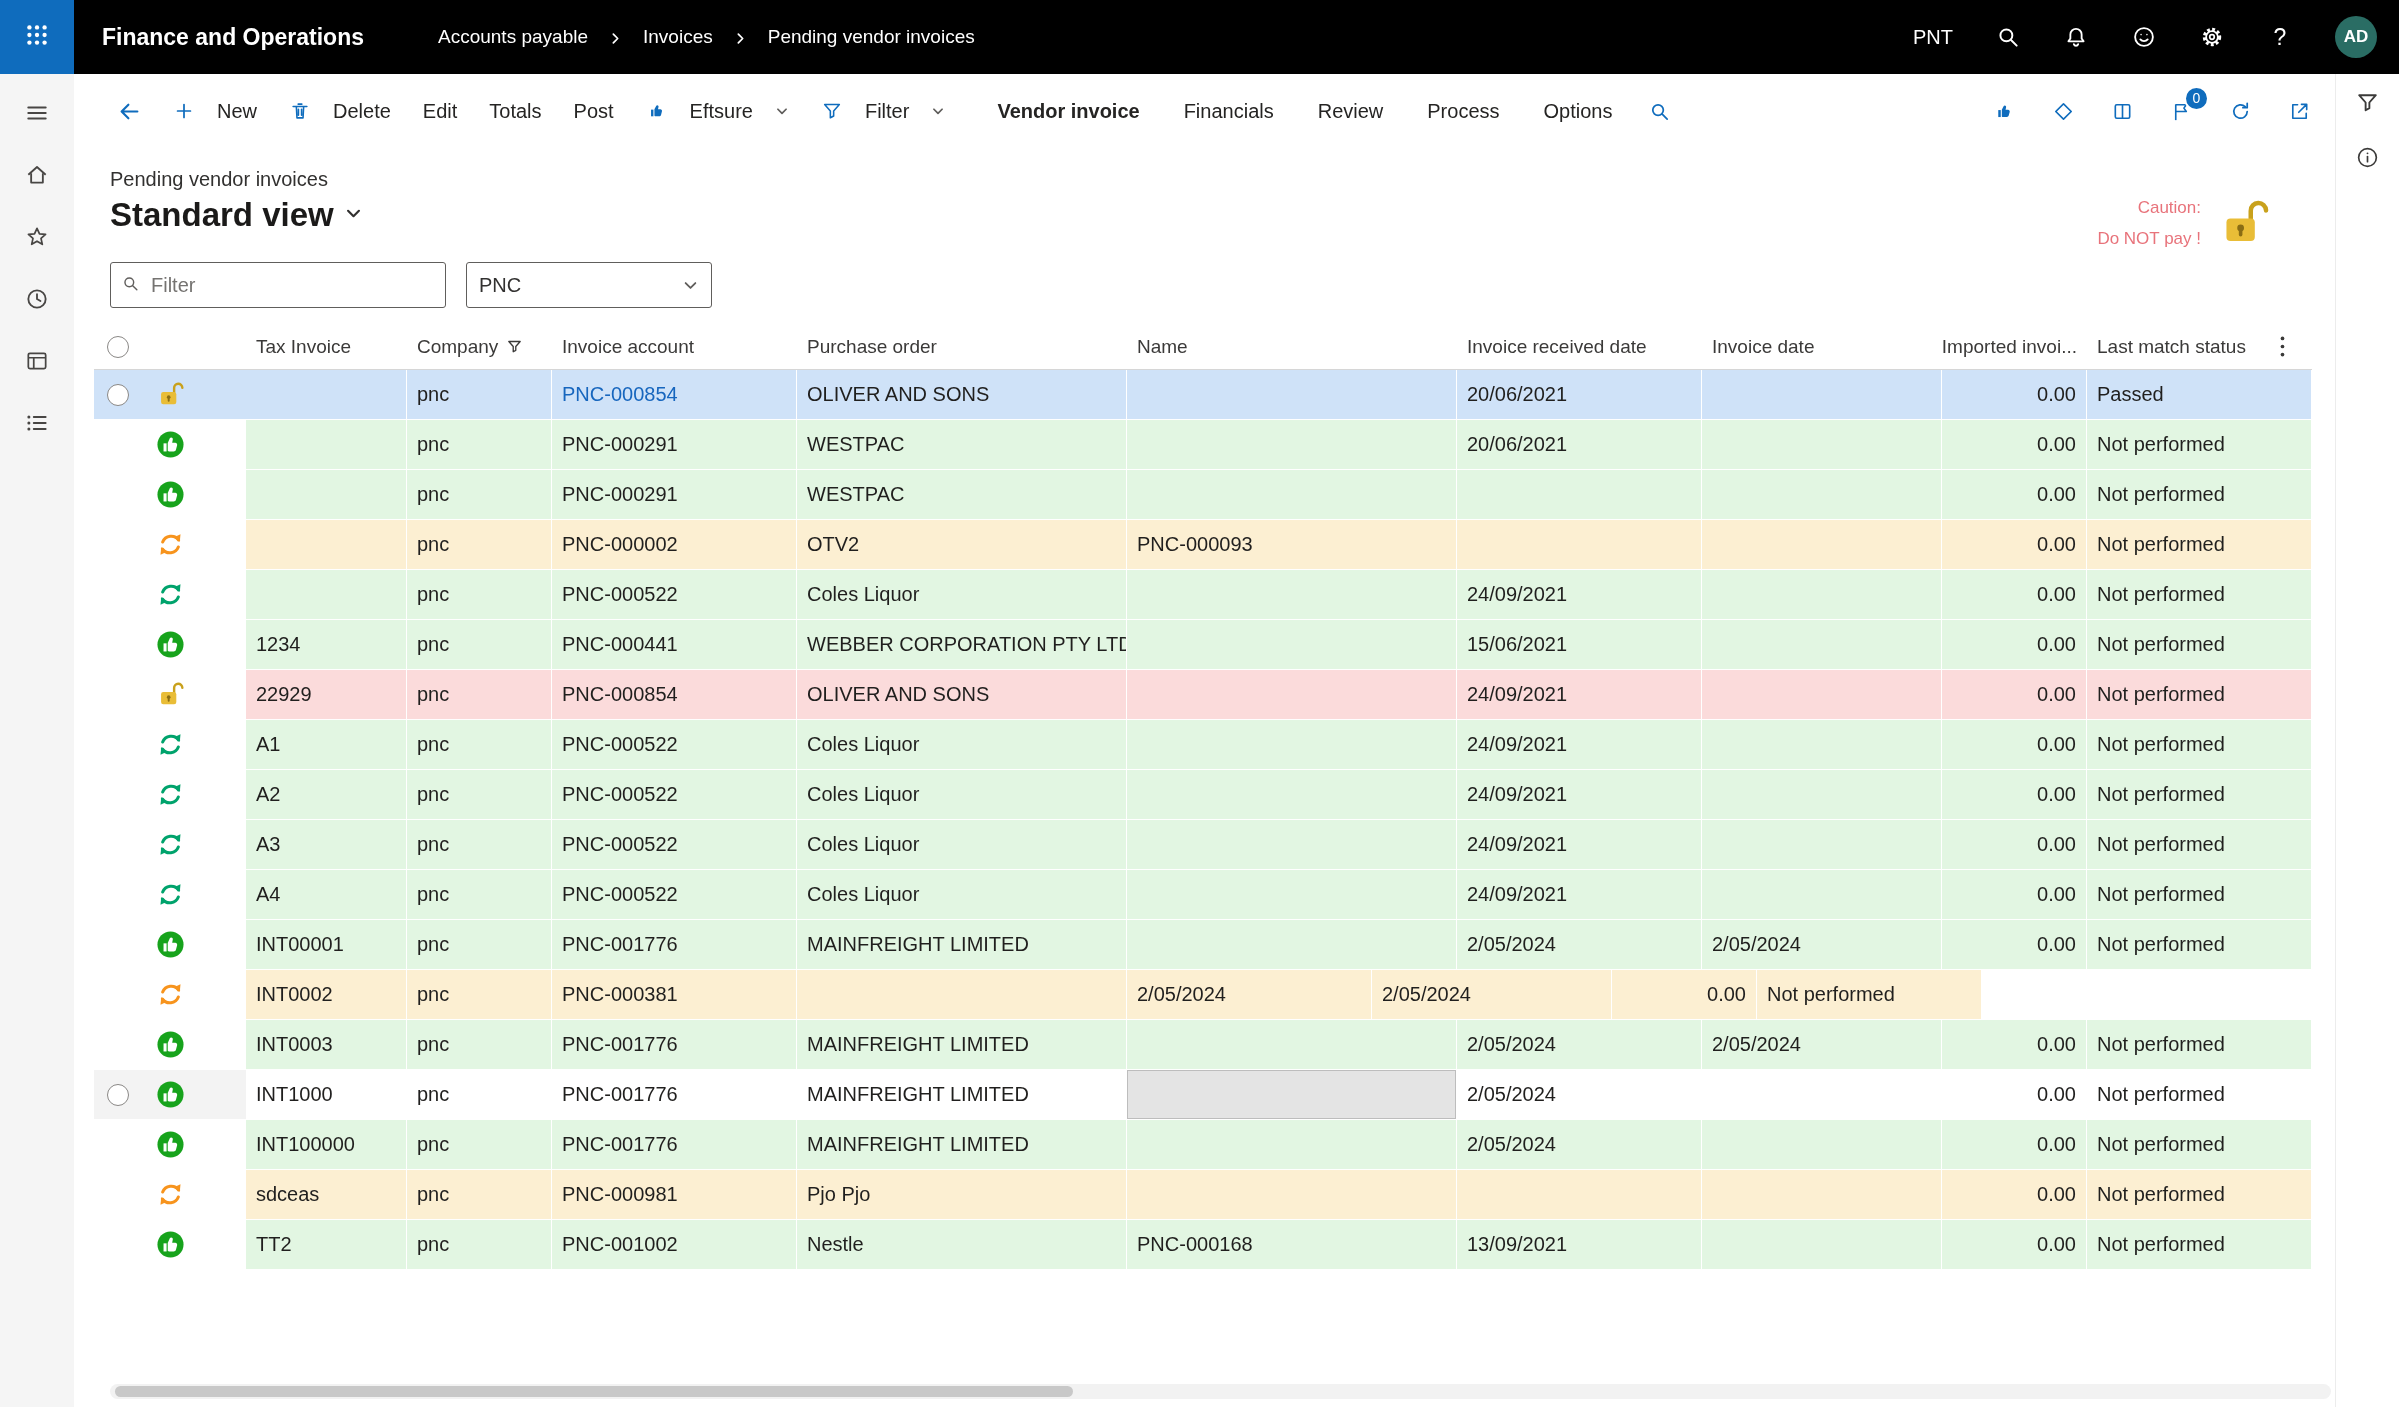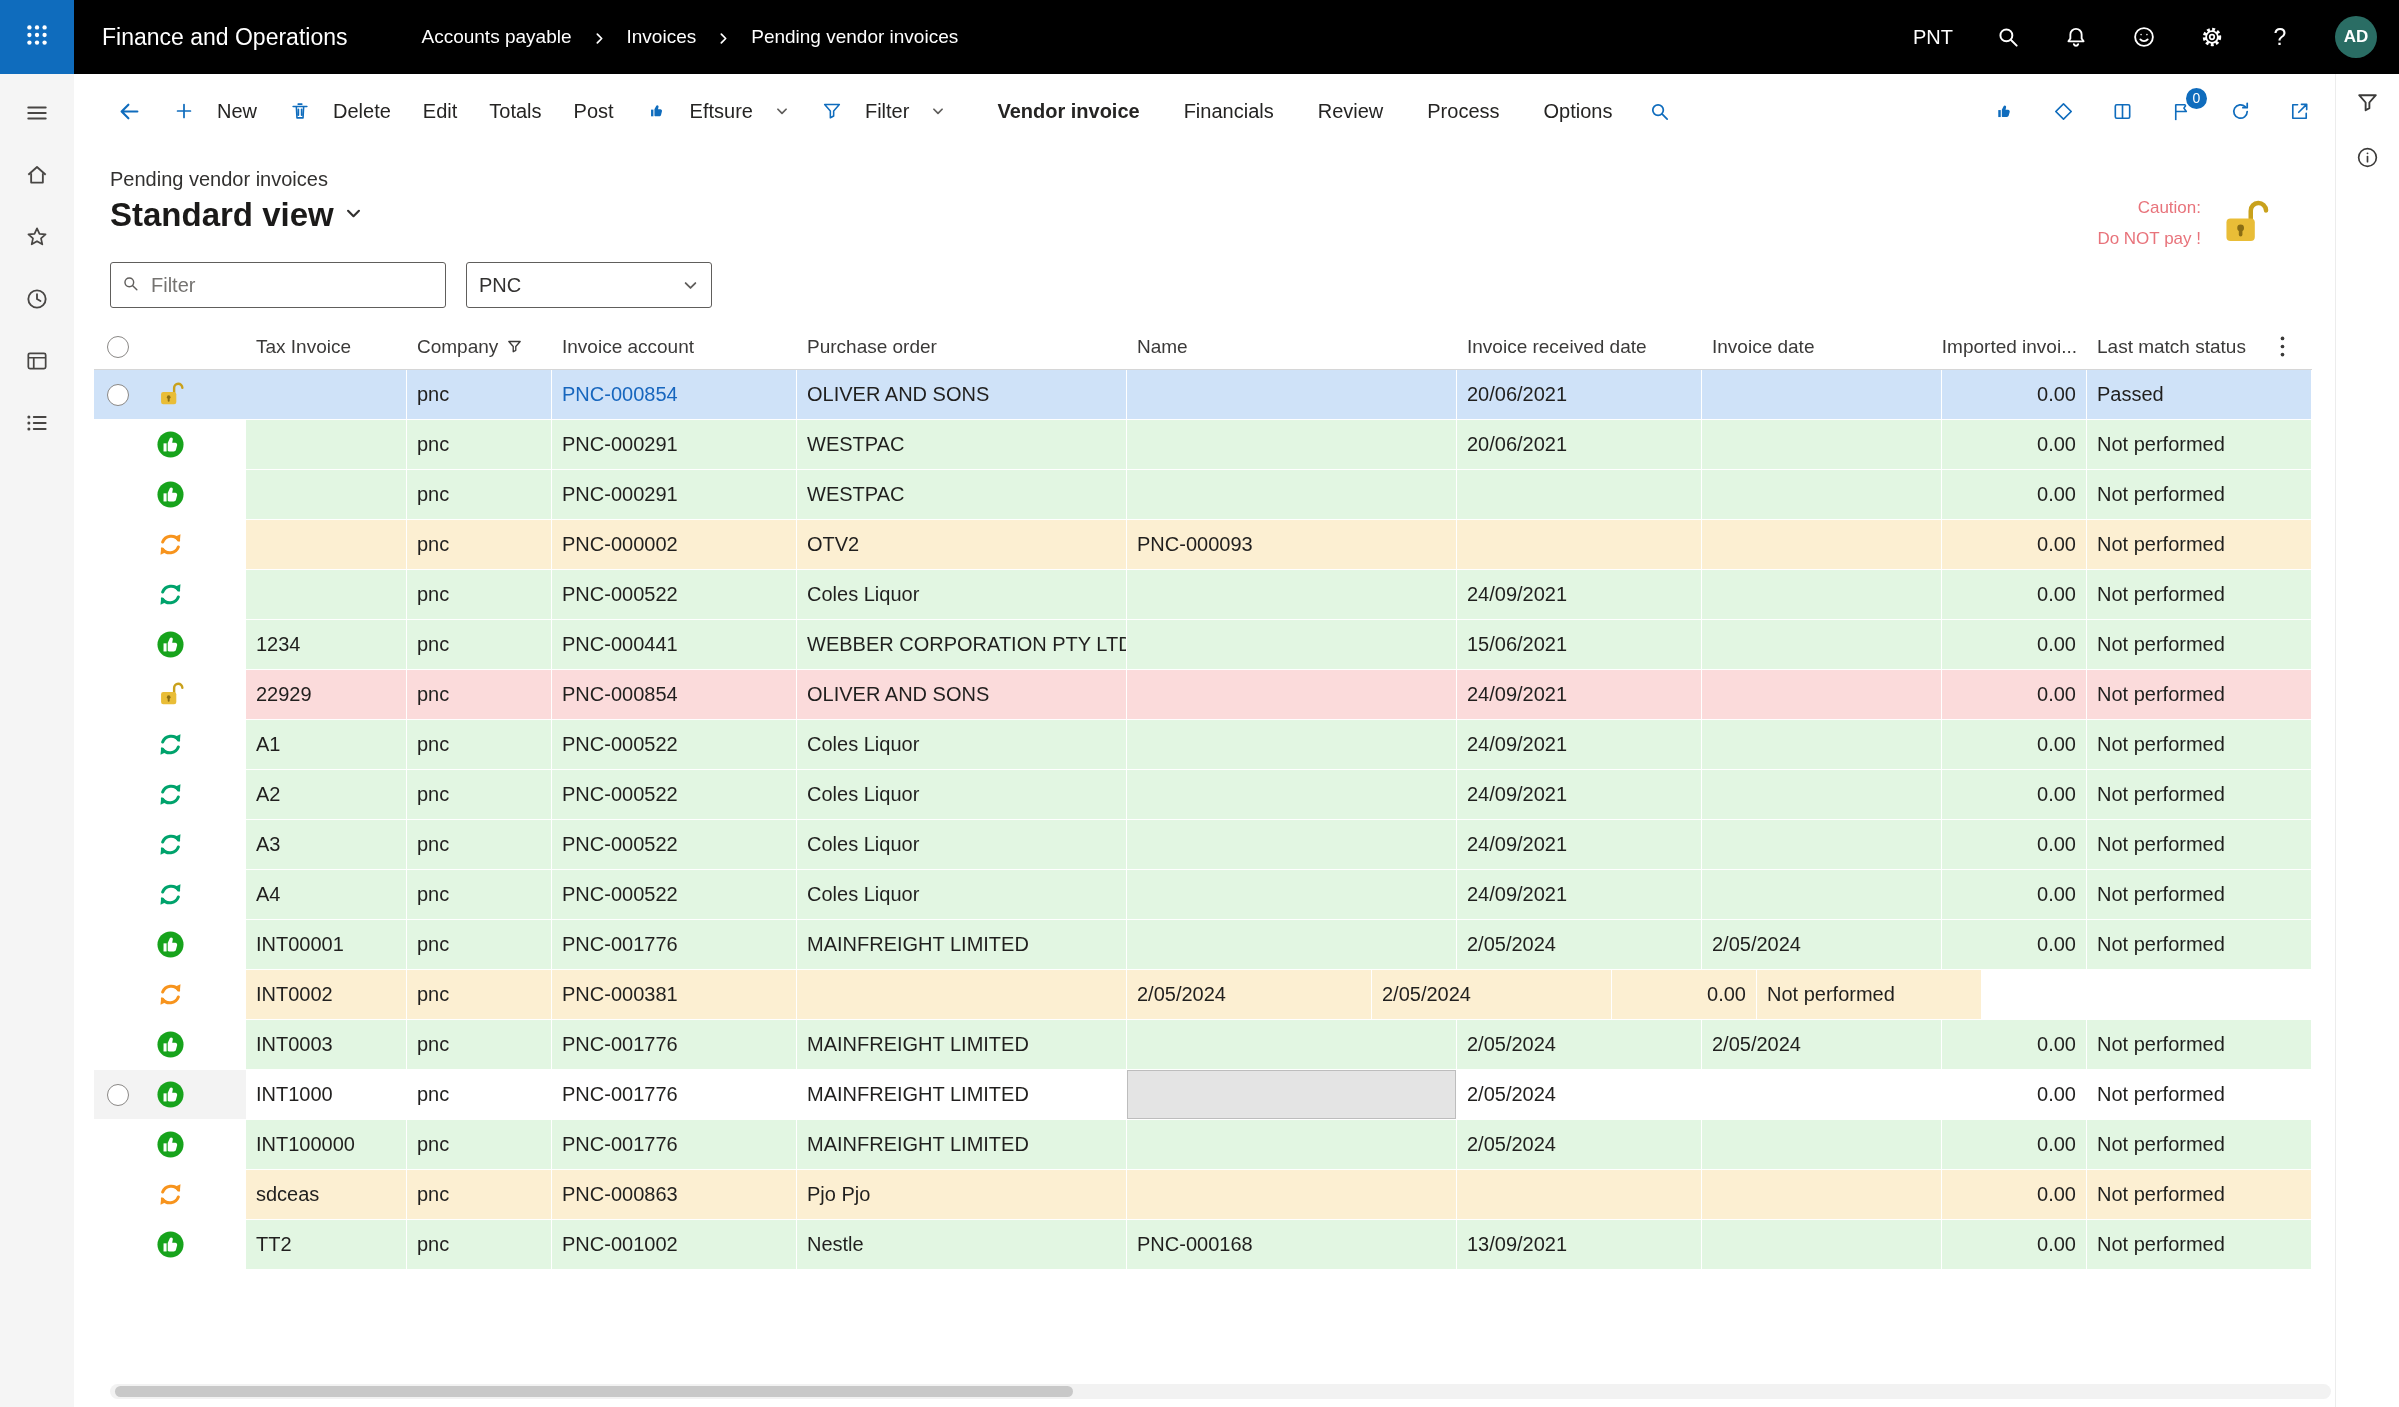--- a/index.html
+++ b/index.html
@@ -3,21 +3,21 @@
 <meta charset="utf-8">
 <style>
 *{box-sizing:border-box}
 html,body{margin:0;padding:0}
 body{font-family:"Liberation Sans","DejaVu Sans",sans-serif;background:#fff}
 .app{position:relative;width:2399px;height:1407px;background:#fff;overflow:hidden}
 
 
 .topbar{position:absolute;left:0;top:0;width:100%;height:74px;background:#000;display:flex;align-items:center;color:#fff;z-index:5}
 .waffle{width:74px;height:74px;background:#0f6cbd;display:flex;align-items:center;justify-content:center;flex:0 0 auto;cursor:pointer}
-.app-title{font-size:23px;font-weight:400;margin-left:28px;white-space:nowrap}
+.app-title{font-size:23px;font-weight:700;margin-left:28px;white-space:nowrap}
 .breadcrumb{display:flex;align-items:center;gap:21px;margin-left:74px;font-size:19px}
 .bc-item{cursor:pointer;white-space:nowrap}
 .bc-sep{display:flex;align-items:center;margin-top:2px}
 .topbar-right{margin-left:auto;display:flex;align-items:center;gap:42px;padding-right:22px}
 .env{font-size:20px}
 .tb-ic{display:flex;align-items:center;cursor:pointer}
 .help{font-size:23px;width:26px;text-align:center;display:block}
 .avatar{width:42px;height:42px;border-radius:50%;background:#2a6d64;color:#fff;font-size:17px;font-weight:700;display:flex;align-items:center;justify-content:center;cursor:pointer}
 
 
@@ -830,21 +830,21 @@
                     <path d="M4.4 13.1a6.3 6.3 0 0 0 11-1.4"></path>
                   </g>
                   <polygon points="16.9,2.9 16.4,8.1 12.1,5.2" fill="#f7941d"></polygon>
                   <polygon points="3.1,17.1 3.6,11.9 7.9,14.8" fill="#f7941d"></polygon>
                 </svg>
               </span>
             </div>
     <div class="cell c-sp"></div>
     <div class="cell d c-tax">sdceas</div>
     <div class="cell d c-com">pnc</div>
-    <div class="cell d c-acc">PNC-000863</div>
+    <div class="cell d c-acc">PNC-000981</div>
     <div class="cell d c-name">Pjo Pjo</div>
     <div class="cell d c-po"></div>
     <div class="cell d c-recv"></div>
     <div class="cell d c-inv"></div>
     <div class="cell d c-imp">0.00</div>
     <div class="cell d c-stat">Not performed</div>
   </div>
 
   <div class="row green">
     <div class="cell c-sel">

